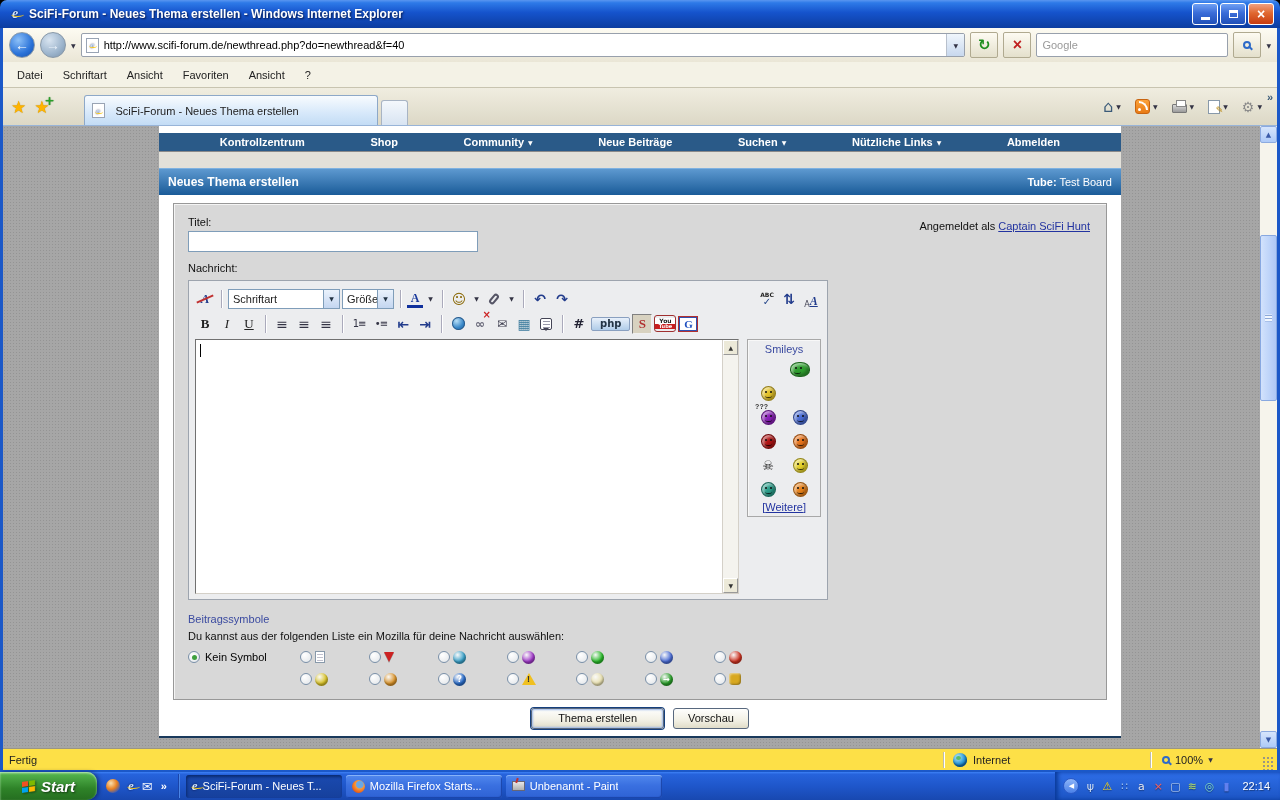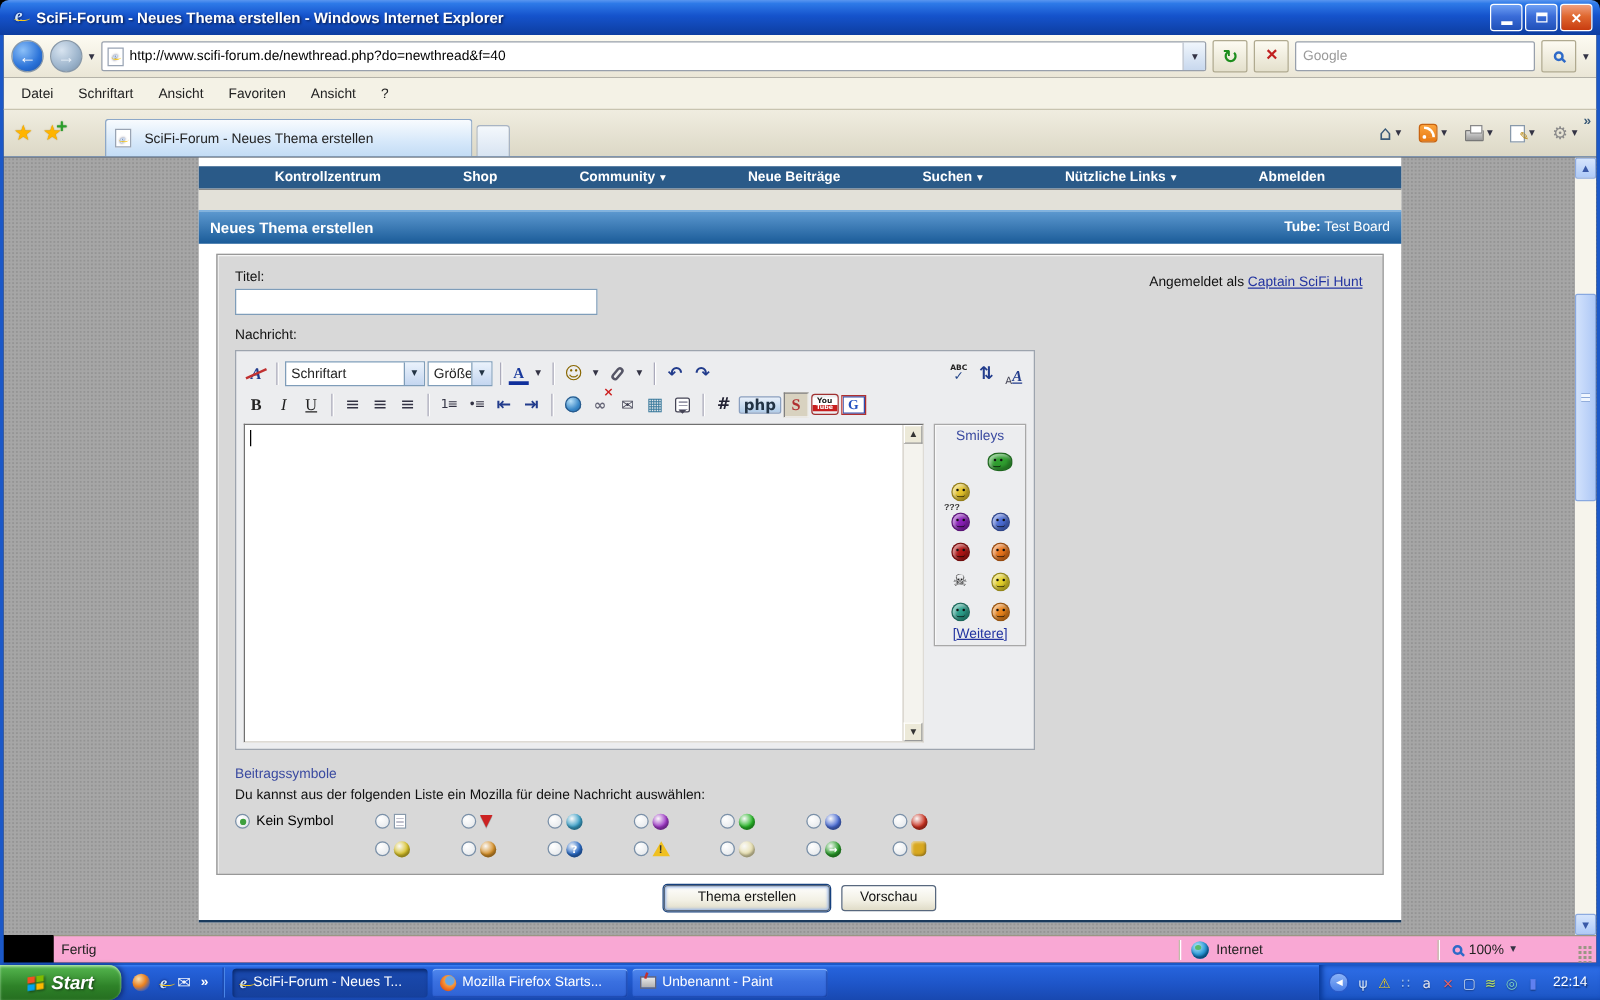--- a/index.html
+++ b/index.html
@@ -131,21 +131,21 @@
   .globe span{display:block;width:13px;height:13px;border-radius:50%;
     background:radial-gradient(circle at 35% 30%,#B8E0F8,#3A88C8 55%,#155A9A);box-shadow:inset 0 0 0 1px #2A5A8A;}
   .unlink{color:#667;font-weight:bold;}
   .unlink::after{content:"×";position:absolute;right:-1px;top:-5px;color:#C22;font-size:10px;font-weight:bold;}
   .mail{font-size:12px;color:#445;}
   .imgic{font-size:14px;color:#3A7A9C;}
   .quote span{display:block;width:12px;height:12px;border:1px solid #445;border-radius:2px;position:relative;
     background-image:repeating-linear-gradient(180deg,#99A 0 1px,transparent 1px 3px);background-size:7px 7px;background-position:2px 2px;background-repeat:no-repeat;background-color:#fff;}
   .quote span::after{content:"";position:absolute;left:2px;bottom:-5px;border:3px solid transparent;border-top-color:#445;}
   .code{font-weight:bold;font-size:13px;color:#223;}
-  .chip{font-size:12px;font-weight:bold;color:#234;background:linear-gradient(#E8F0FA,#B0CCE8);border:1px solid #8AA0C0;border-radius:2px;padding:1px 3px;height:14px;}
+  .chip{font-size:10px;font-weight:bold;color:#234;background:linear-gradient(#E8F0FA,#B0CCE8);border:1px solid #8AA0C0;border-radius:2px;padding:1px 8px;height:14px;}
   .strikeS{font-family:"Liberation Serif",serif;font-weight:bold;font-size:13px;color:#B03030;}
   .pressed{background:#D8D2C0;border:1px solid;border-color:#808080 #F0F0F0 #F0F0F0 #808080;}
   .yt{width:22px;height:17px;border-radius:3px;overflow:hidden;border:1px solid #A03030;}
   .yt .g1{background:#fff;color:#222;font-size:6px;font-weight:bold;width:100%;text-align:center;}
   .yt .g2{background:#C81E1E;color:#fff;font-size:5px;font-weight:bold;width:100%;text-align:center;}
   .gbox{width:16px;height:16px;border:1px solid #B03030;box-shadow:inset 0 0 0 1px #3050B0;background:#fff;color:#2050C0;font:bold 11px "Liberation Serif",serif;}
 
   .edit-row{display:flex;gap:8px;margin-top:3px;}
   .ta-wrap{width:546px;height:255px;background:#fff;border:1px solid;border-color:#707070 #D4D0C8 #D4D0C8 #707070;position:relative;}
   .ta-caret-line{position:absolute;left:4px;top:4px;width:1px;height:13px;background:#000;}
@@ -193,21 +193,21 @@
   .vscroll{position:absolute;right:0;top:0;bottom:0;width:17px;background:#F6F4EC;}
   .vs-btn{position:absolute;left:0;right:0;height:17px;border:1px solid #8CAAE0;border-radius:2px;
     background:linear-gradient(180deg,#D6E5FC,#AECAF8);display:flex;align-items:center;justify-content:center;font-size:7px;color:#3A5AA8;font-family:"DejaVu Sans",sans-serif;}
   .vs-up{top:0;} .vs-down{bottom:0;}
   .vs-thumb{position:absolute;left:0;right:0;top:109px;height:166px;border:1px solid #88A8E0;border-radius:2px;
     background:linear-gradient(90deg,#D2E2FC,#AEC8F6);}
   .vs-thumb::after{content:"";position:absolute;left:4px;right:4px;top:50%;height:7px;transform:translateY(-50%);
     background:repeating-linear-gradient(180deg,#8CA8D8 0 1px,#F0F6FE 1px 3px);}
 
   
-  .statusbar{height:22px;background:#f9a8d4;border-top:1px solid #9A9684;display:flex;align-items:center;padding:0 3px;color:#222;margin-left:40px;}
+  .statusbar{height:22px;background:#fde047;border-top:1px solid #9A9684;display:flex;align-items:center;padding:0 3px;color:#222;}
   .sb-status{flex:1;padding-left:3px;}
   .sb-sep{width:1px;height:16px;background:#C0BCA8;box-shadow:1px 0 0 #fff;margin:0 3px;}
   .sb-zone{width:200px;display:flex;align-items:center;gap:6px;padding-left:6px;}
   .globe2{width:14px;height:14px;border-radius:50%;background:radial-gradient(circle at 35% 30%,#B8E8F8,#2E9AD8 50%,#1A6AA8);
     box-shadow:inset -1px -2px 2px #0A4A7A;position:relative;}
   .globe2::after{content:"";position:absolute;left:3px;top:3px;width:5px;height:4px;border-radius:50%;background:#5ABA6A;}
   .sb-zoom{width:108px;display:flex;align-items:center;gap:5px;padding-left:8px;}
   .grip{width:12px;height:14px;align-self:flex-end;background-image:radial-gradient(#9A9684 1.2px,transparent 1.3px);background-size:4px 4px;}
 
   

